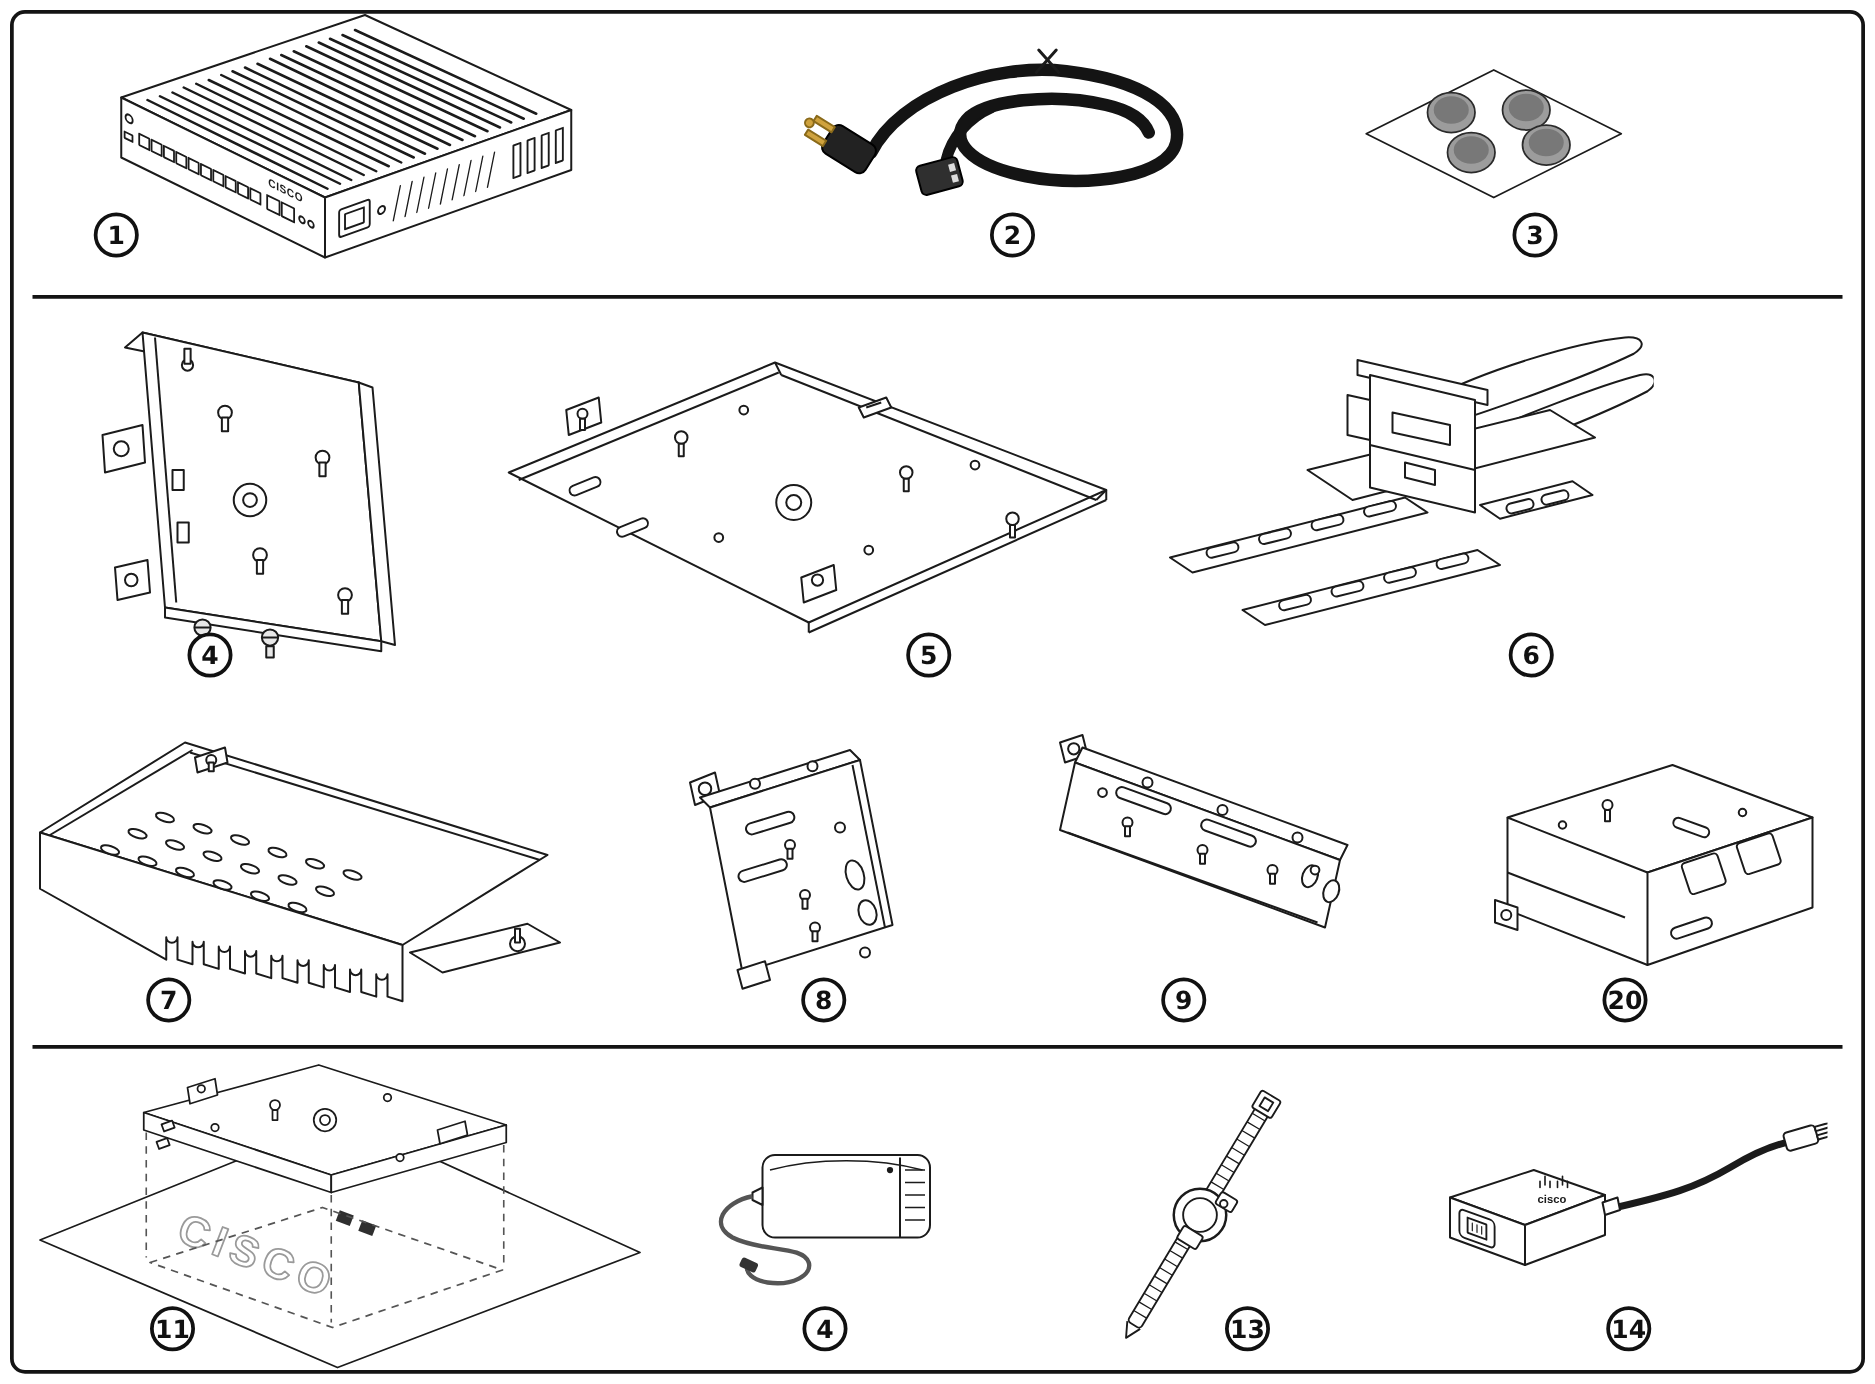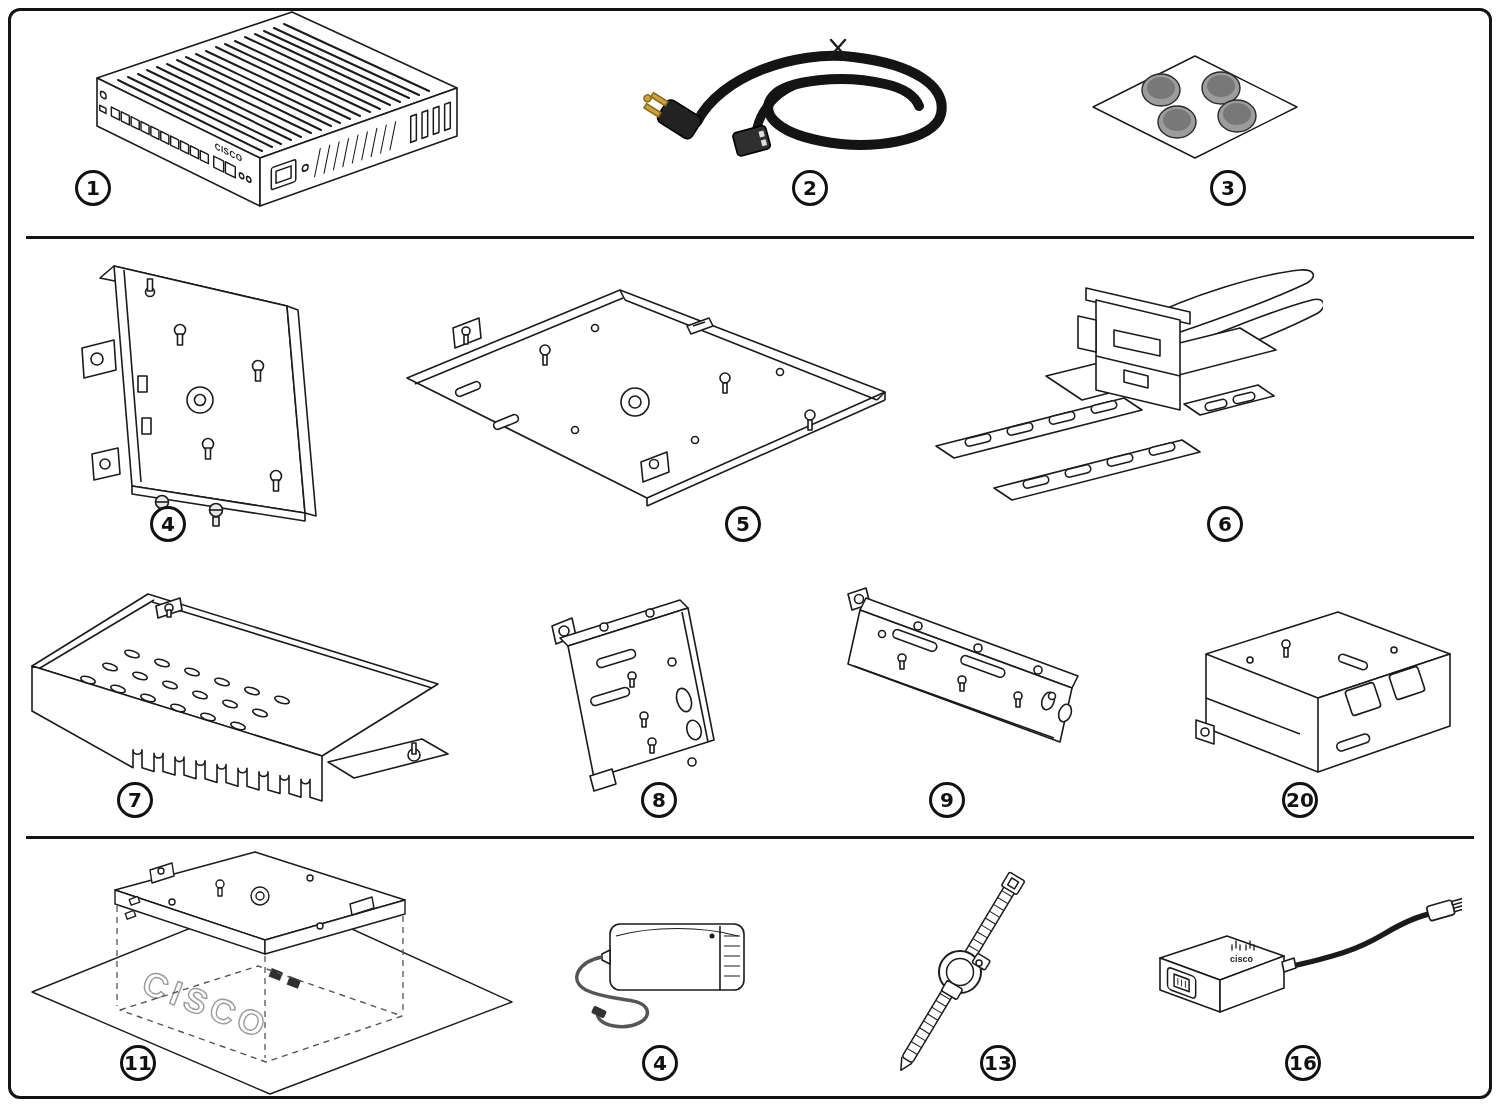--- a/index.html
+++ b/index.html
@@ -400,14 +400,14 @@
   <div class="badge" style="left:150px;top:506px">4</div>
   <div class="badge" style="left:725px;top:506px">5</div>
   <div class="badge" style="left:1207px;top:506px">6</div>
   <div class="badge" style="left:117px;top:782px">7</div>
   <div class="badge" style="left:641px;top:782px">8</div>
   <div class="badge" style="left:929px;top:782px">9</div>
   <div class="badge" style="left:1282px;top:782px">20</div>
   <div class="badge" style="left:120px;top:1045px">11</div>
   <div class="badge" style="left:642px;top:1045px">4</div>
   <div class="badge" style="left:980px;top:1045px">13</div>
-  <div class="badge" style="left:1285px;top:1045px">16</div>
+  <div class="badge" style="left:1285px;top:1045px">14</div>
 </div>
 
 </body></html>

